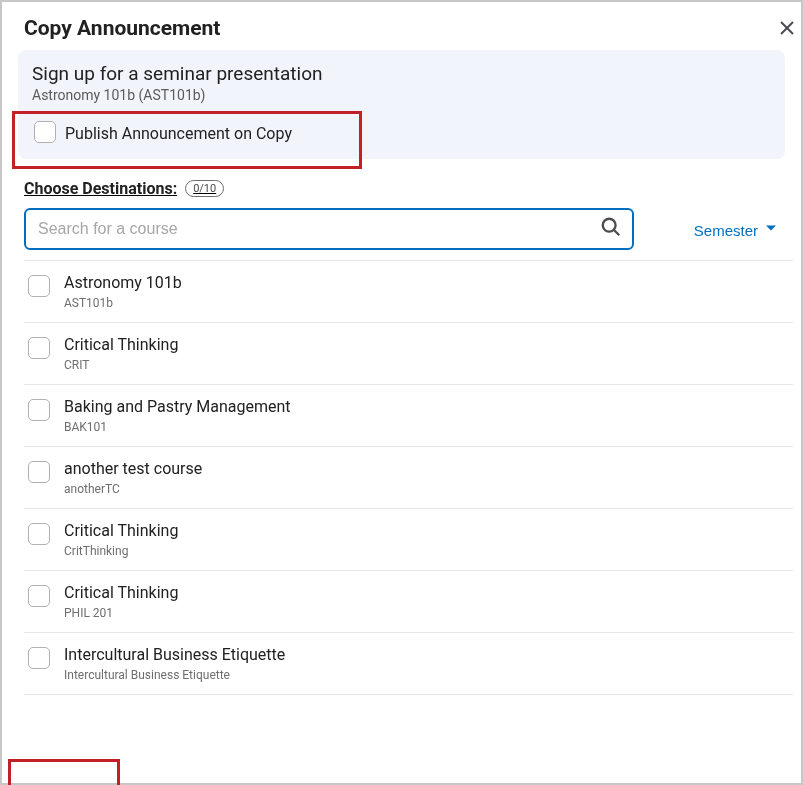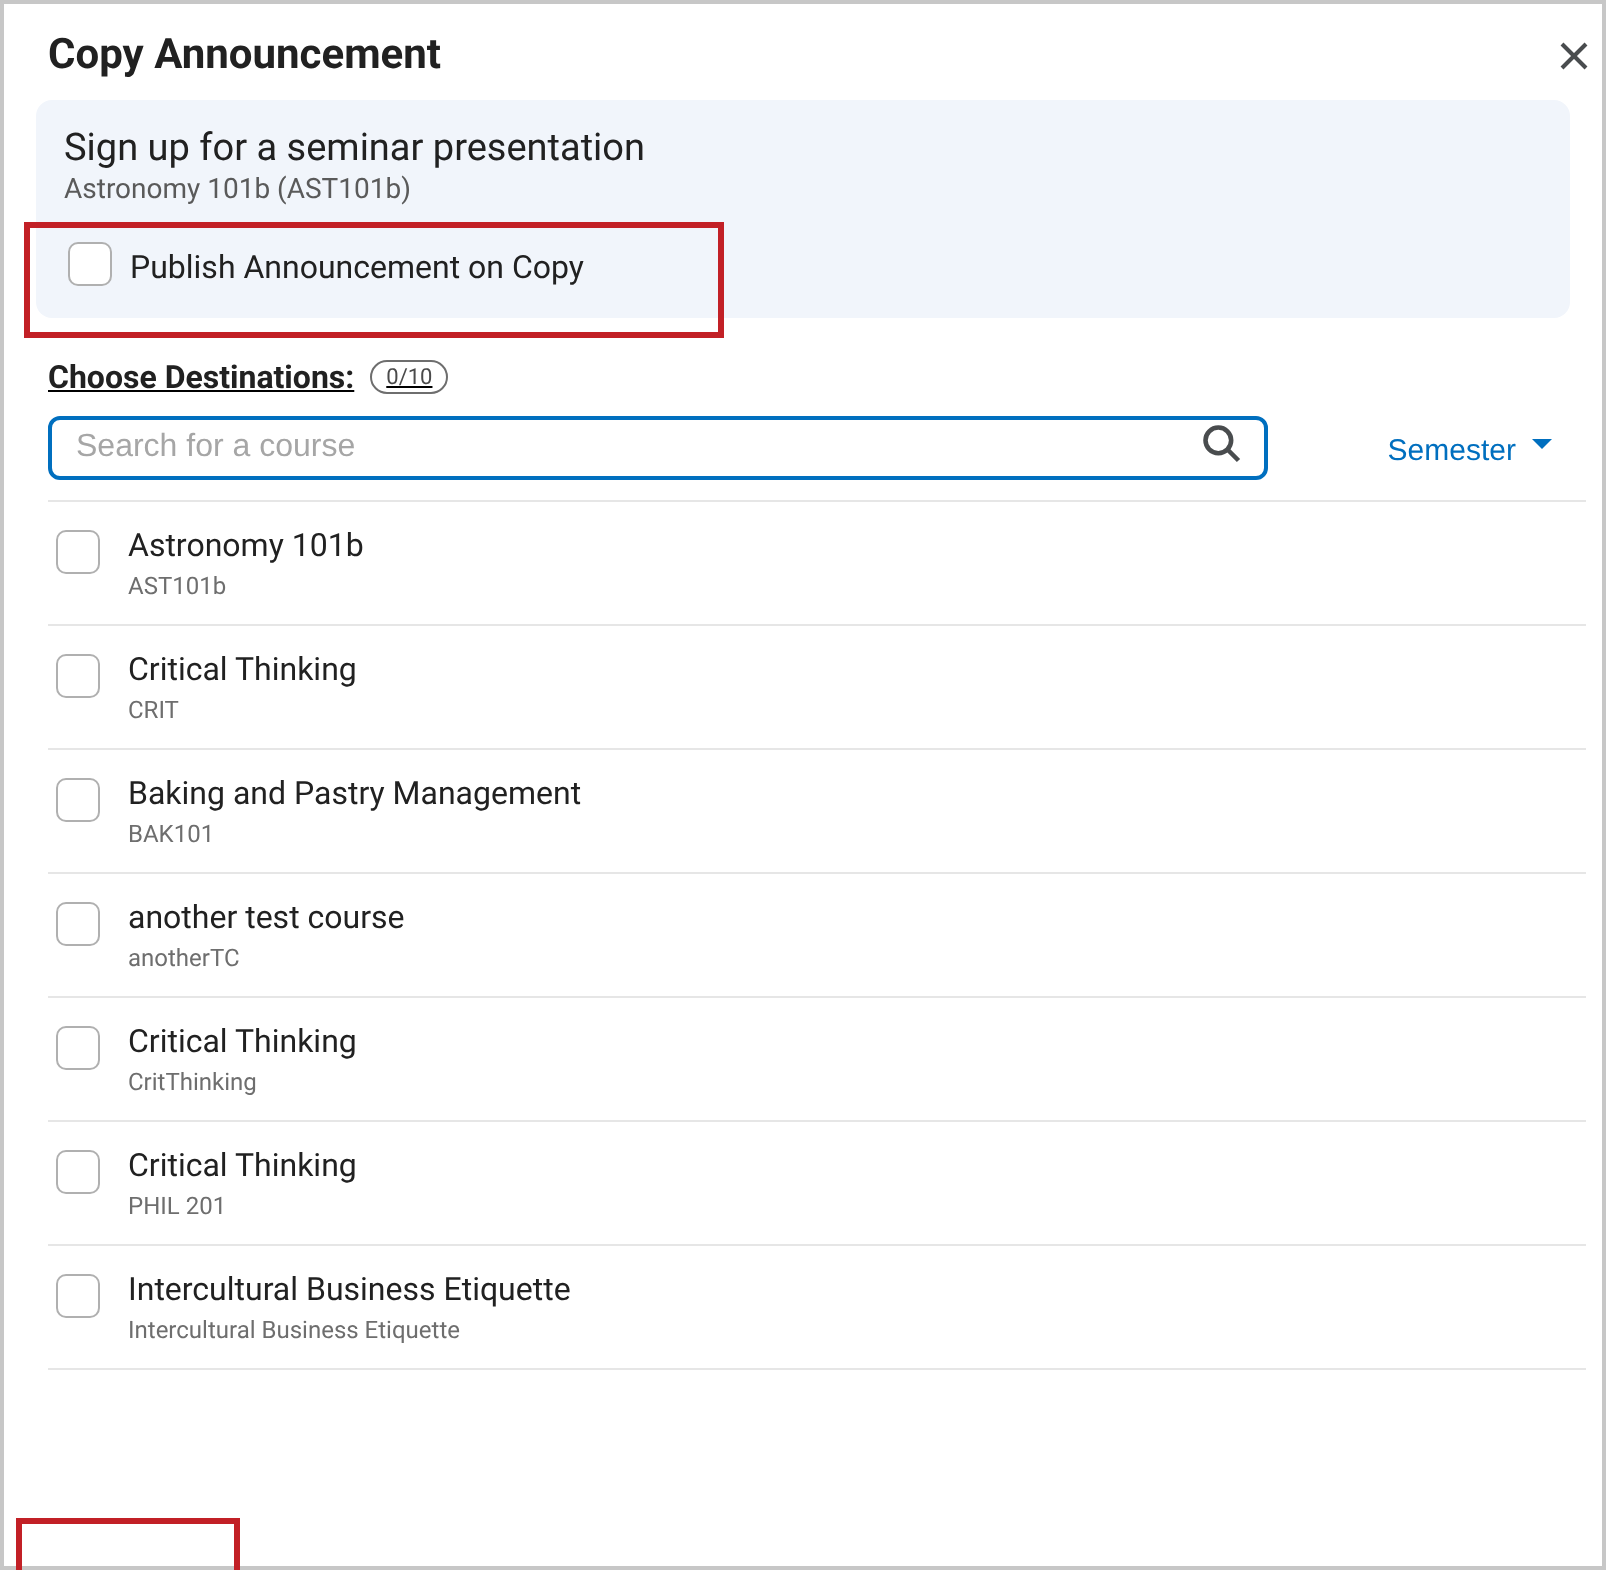--- a/index.html
+++ b/index.html
@@ -118,21 +118,21 @@
     gap: 16px;
     padding: 0 22px 10px 22px;
   }
   .search-wrap {
     flex: 1;
     display: flex;
     align-items: center;
     border: 2px solid #006fbf;
     border-radius: 6px;
     padding: 0 10px 0 12px;
-    height: 32px;
+    height: 42px;
     background: #fff;
   }
   .search-input {
     flex: 1;
     border: none;
     outline: none;
     font-size: 16px;
     color: #333;
     background: transparent;
   }

